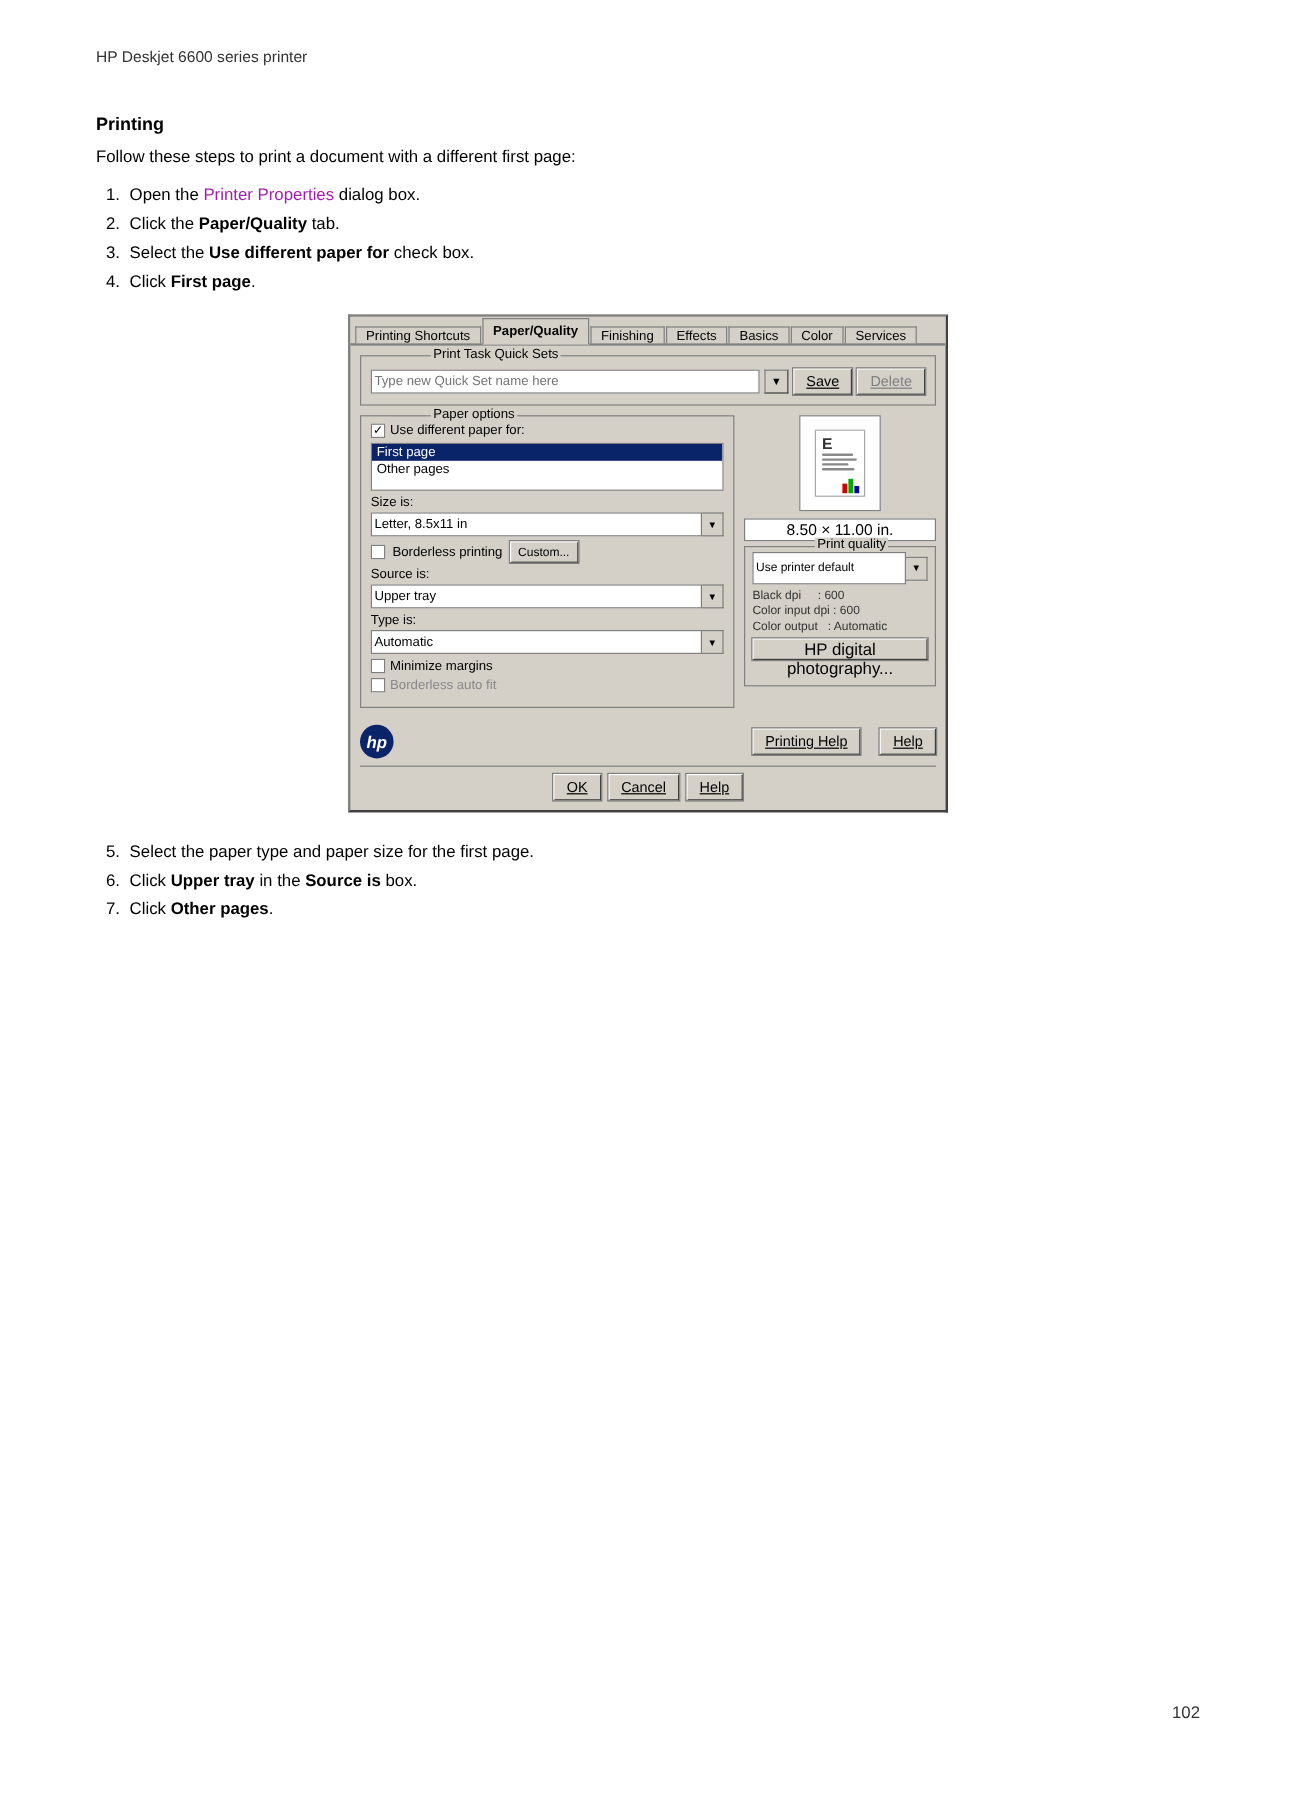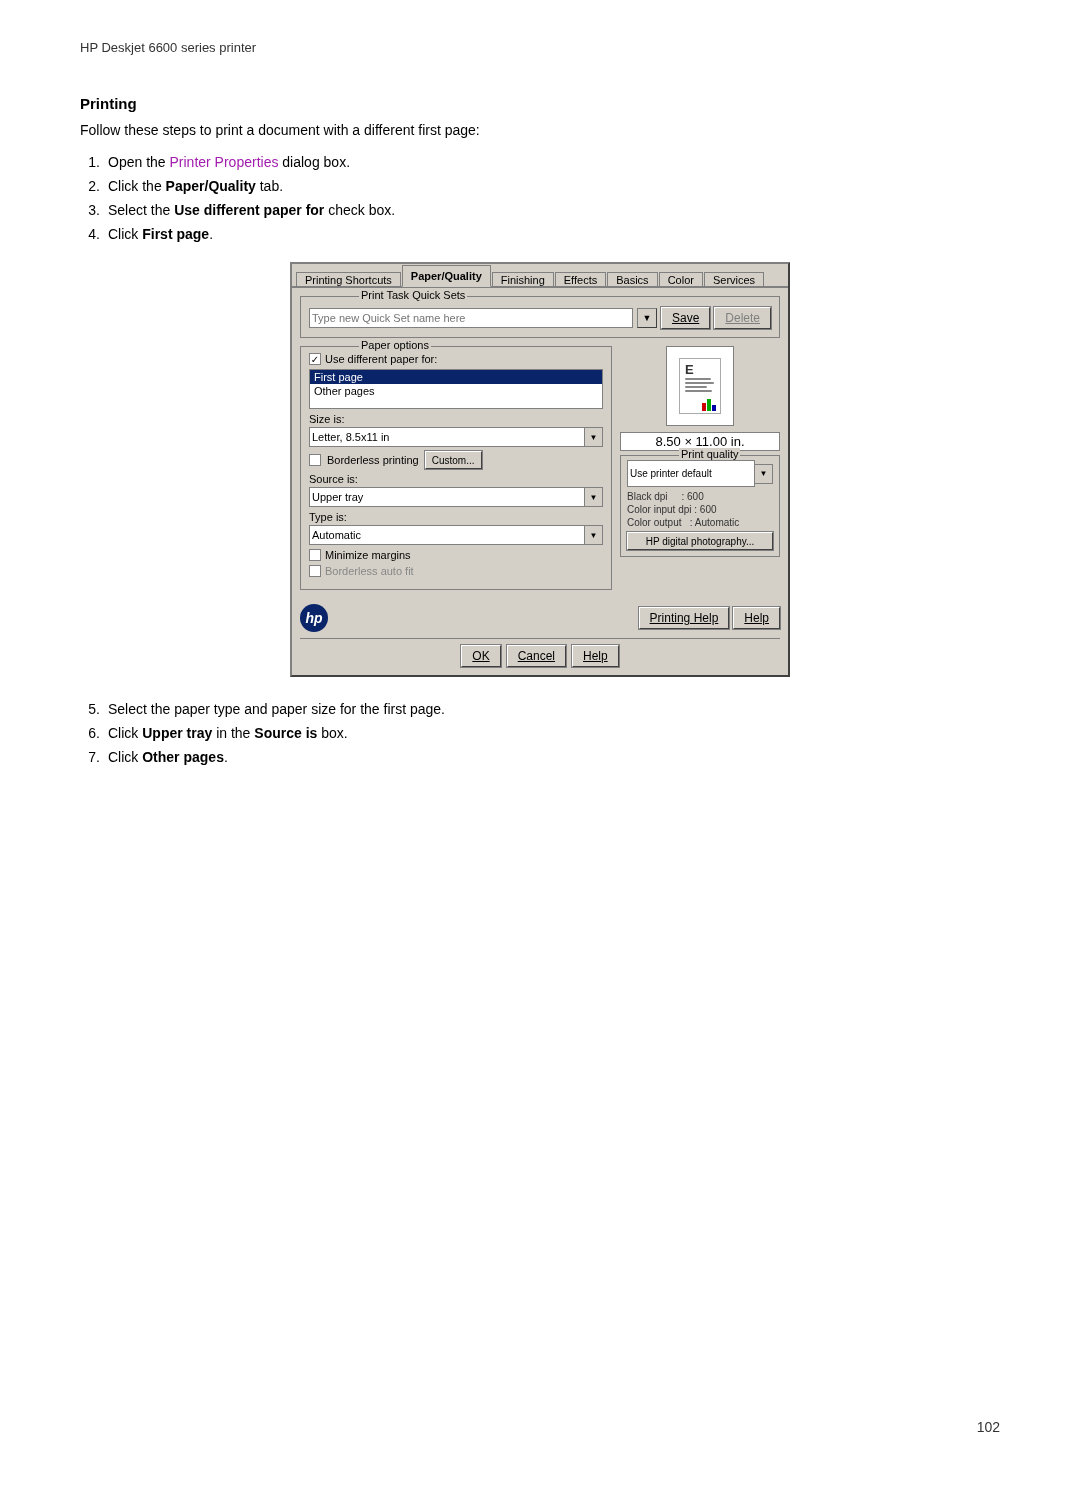--- a/index.html
+++ b/index.html
@@ -310,21 +310,21 @@
       margin-bottom: 4px;
     }
     .pq-info {
       font-size: 10px;
       color: #333;
       margin-bottom: 2px;
     }
     .hp-photo-btn {
       height: 18px;
       width: 100%;
-      font-size: 10px;
+      font-size: 14px;
       background: #d4d0c8;
       border: 1px solid #fff;
       border-right-color: #404040;
       border-bottom-color: #404040;
       outline: 1px solid #808080;
       cursor: pointer;
       font-family: 'Tahoma', Arial, sans-serif;
       margin-top: 2px;
     }
     .dialog-bottom-row {
@@ -341,21 +341,21 @@
       display: flex;
       align-items: center;
       justify-content: center;
       color: white;
       font-size: 14px;
       font-weight: bold;
       font-style: italic;
     }
     .bottom-buttons {
       display: flex;
-      gap: 4px;
+      gap: 16px;
       padding-left: 35px;
     }
     .dialog-ok-row {
       display: flex;
       justify-content: center;
       gap: 6px;
       margin-top: 6px;
       padding-top: 6px;
       border-top: 1px solid #808080;
     }

